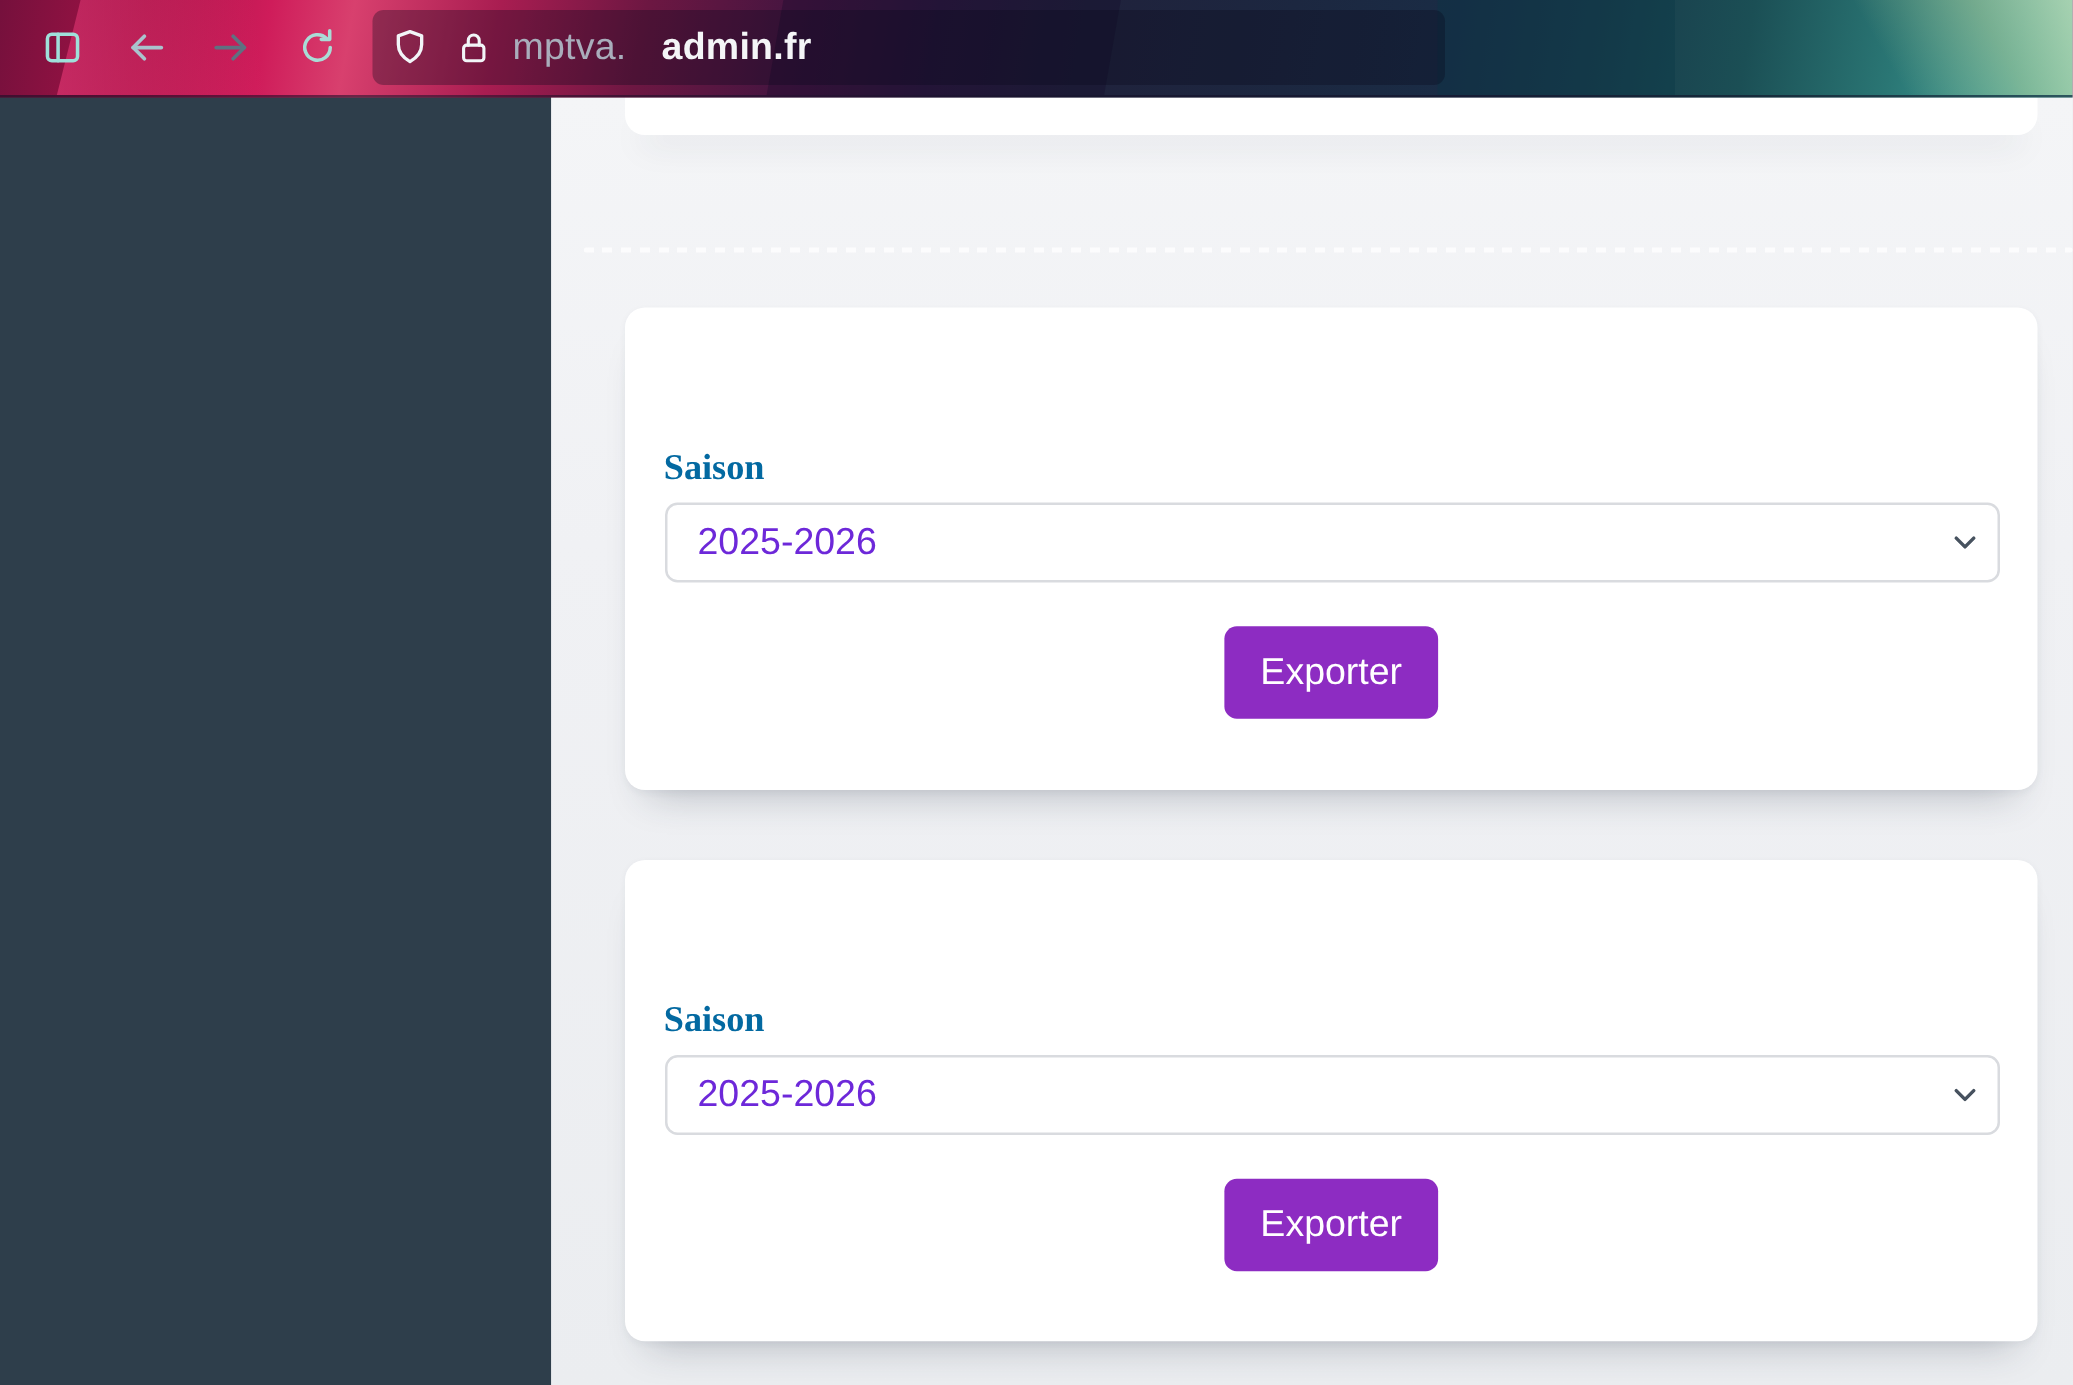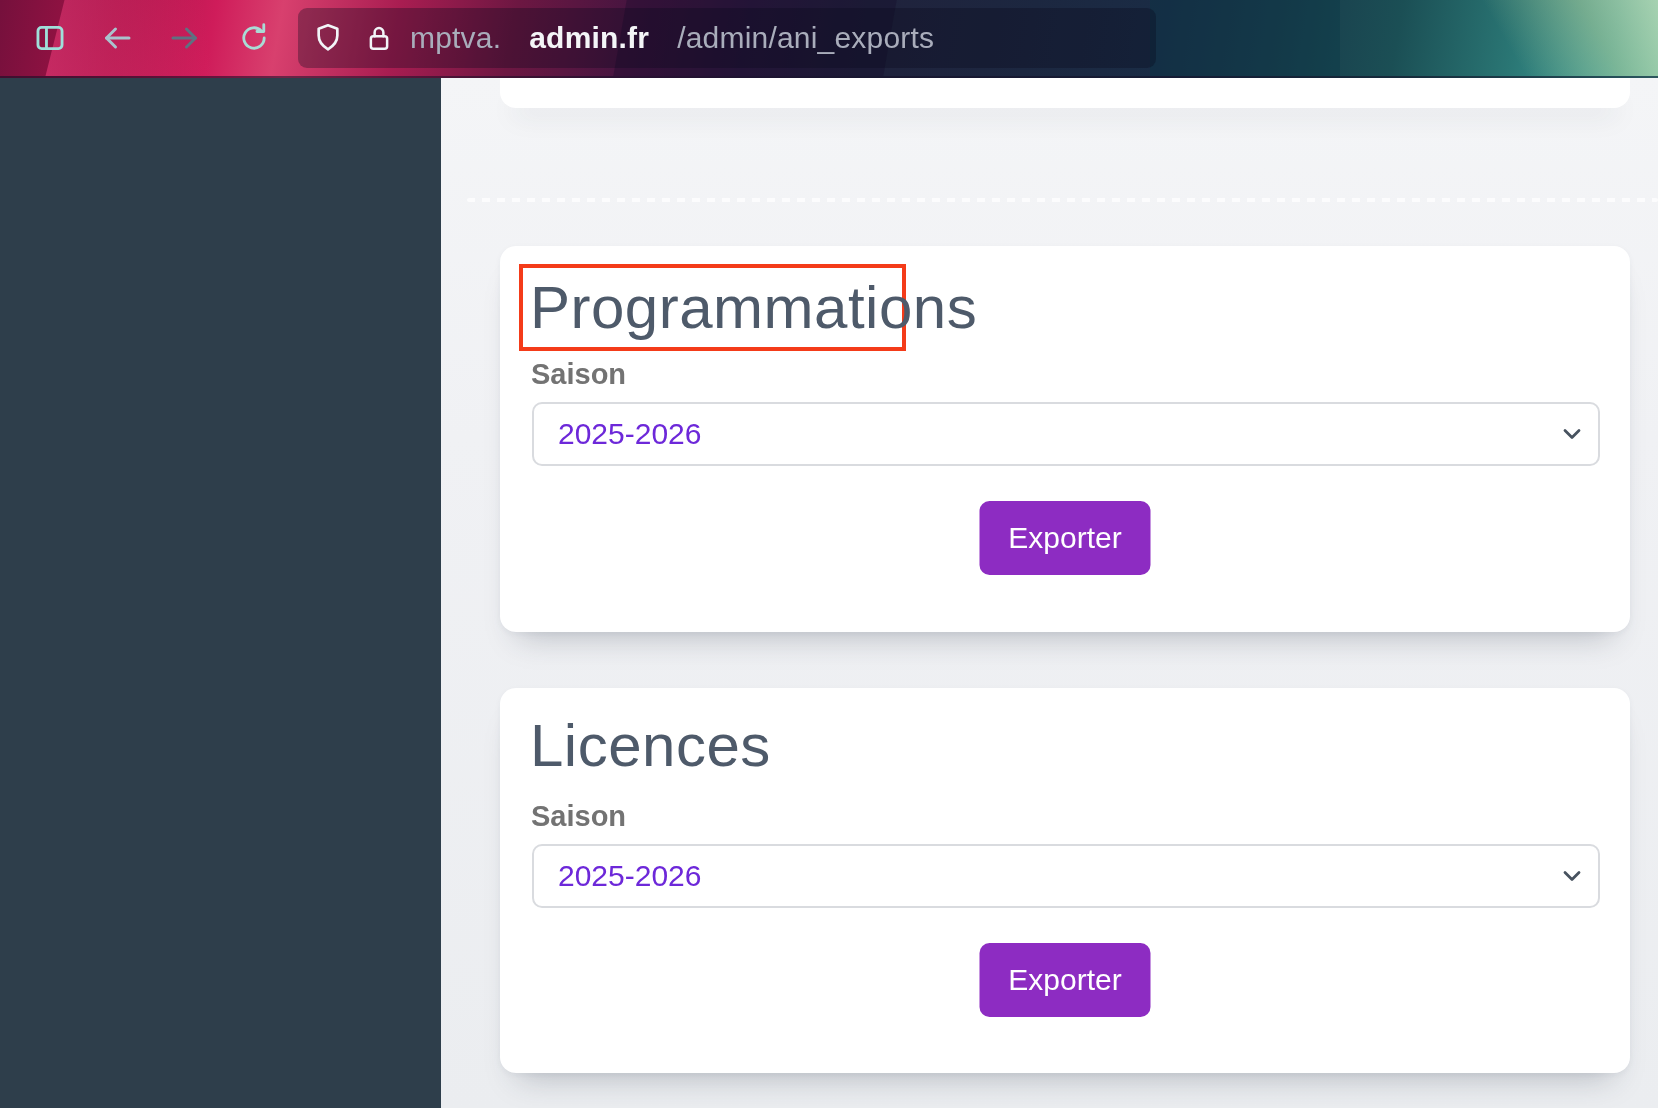--- a/index.html
+++ b/index.html
@@ -79,21 +79,21 @@
   }
   .title-annotation .card-title{left:7px;top:-4px;}
   .card-title{
     position:absolute;left:30px;top:14px;height:87px;margin:0;
     display:flex;align-items:center;
     font-size:60px;font-weight:300;color:#4e5a6a;letter-spacing:.5px;
     white-space:nowrap;
   }
   .field-label{
     position:absolute;left:31px;top:112px;
-    font-size:29px;font-weight:700;color:#737373;
+    font-size:29px;font-weight:700;color:#0369a1;font-family:Liberation Serif, serif;
   }
   .select{
     position:absolute;left:32px;top:156px;width:1068px;height:64px;
     box-sizing:border-box;border:2px solid #d9dbdf;border-radius:10px;background:#fff;
     display:flex;align-items:center;cursor:default;
   }
   .select-value{
     padding-left:24px;font-size:30px;color:#6d28d9;flex:1;
   }
   .select-chevron{position:absolute;right:12px;top:50%;transform:translateY(-50%);line-height:0;}
@@ -155,50 +155,45 @@
     <span class="tb-icon icon-lock">
       <svg width="30" height="30" viewBox="0 0 24 24" fill="none" stroke="#f2f5f8" stroke-width="2" stroke-linecap="round" stroke-linejoin="round">
         <rect x="5.5" y="10.5" width="13" height="10" rx="2"></rect>
         <path d="M8.5 10.5 V7.5 a3.5 3.5 0 0 1 7 0 V10.5"></path>
       </svg>
     </span>
 
     <div class="url-text">
       <span>mptva.</span>
         <span class="url-domain">admin.fr</span>
-        <span>/admin/ani_exports</span>
     </div>
   </header>
 
   <aside class="sidebar"></aside>
 
   <main class="content">
 
     <div class="top-card"></div>
 
     <div class="dashed-divider"></div>
 
     <section class="card card-programmations">
-      <div class="title-annotation">
-        <h2 class="card-title">Programmations</h2>
-      </div>
       <div class="field-label">Saison</div>
       <div class="select">
         <span class="select-value">2025-2026</span>
         <span class="select-chevron">
           <svg width="28" height="28" viewBox="0 0 24 24" fill="none" stroke="#47525f" stroke-width="2.4" stroke-linecap="round" stroke-linejoin="round">
             <polyline points="6 9 12 15 18 9"></polyline>
           </svg>
         </span>
       </div>
       <button class="btn">Exporter</button>
     </section>
 
     <section class="card card-licences">
-      <h2 class="card-title">Licences</h2>
       <div class="field-label">Saison</div>
       <div class="select">
         <span class="select-value">2025-2026</span>
         <span class="select-chevron">
           <svg width="28" height="28" viewBox="0 0 24 24" fill="none" stroke="#47525f" stroke-width="2.4" stroke-linecap="round" stroke-linejoin="round">
             <polyline points="6 9 12 15 18 9"></polyline>
           </svg>
         </span>
       </div>
       <button class="btn">Exporter</button>

